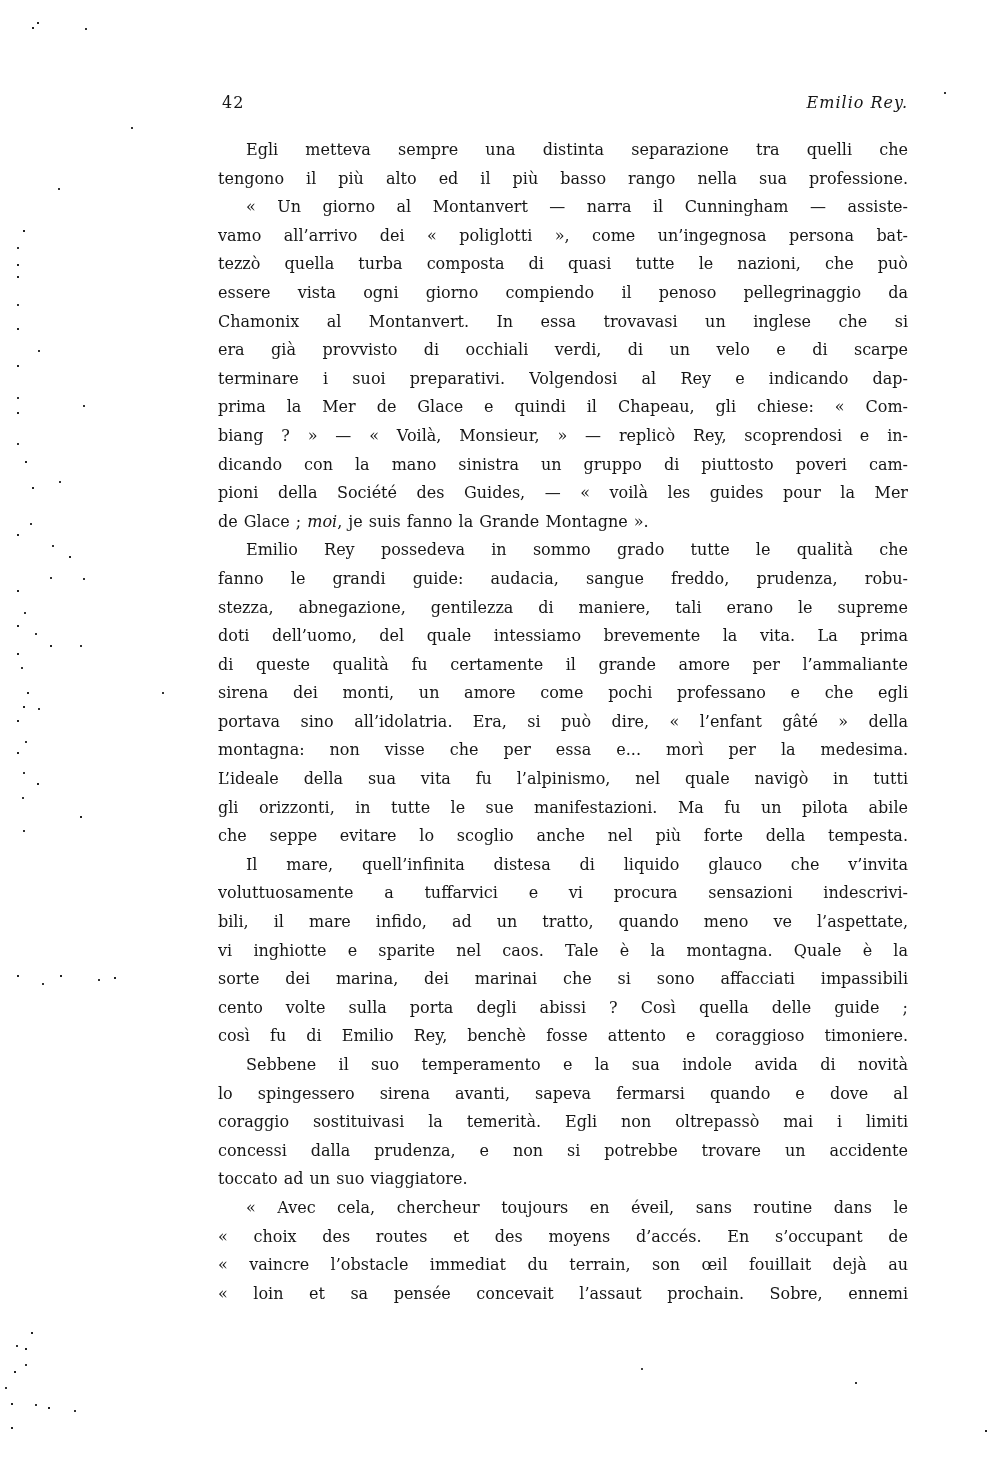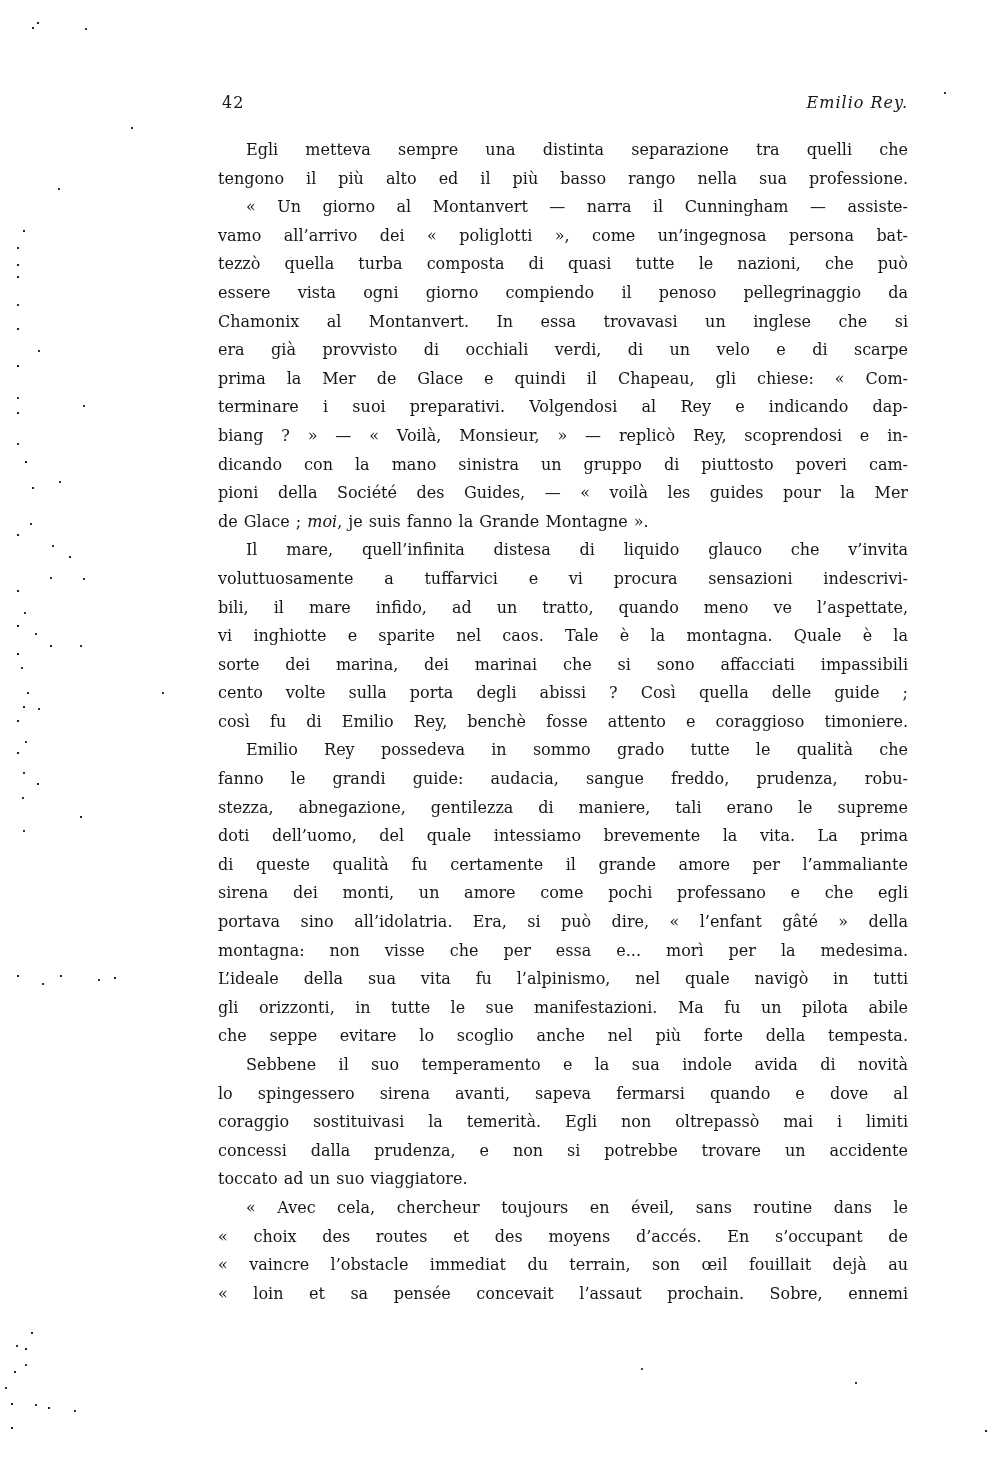--- a/index.html
+++ b/index.html
@@ -78,50 +78,50 @@
       <div class="line">tengono il più alto ed il più basso rango nella sua professione.</div>
     </div>
 
     <div class="para">
       <div class="line indent">« Un giorno al Montanvert — narra il Cunningham — assiste-</div>
       <div class="line">vamo all’arrivo dei « poliglotti », come un’ingegnosa persona bat-</div>
       <div class="line">tezzò quella turba composta di quasi tutte le nazioni, che può</div>
       <div class="line">essere vista ogni giorno compiendo il penoso pellegrinaggio da</div>
       <div class="line">Chamonix al Montanvert. In essa trovavasi un inglese che si</div>
       <div class="line">era già provvisto di occhiali verdi, di un velo e di scarpe</div>
+      <div class="line">terminare i suoi preparativi. Volgendosi al Rey e indicando dap-</div>
       <div class="line">prima la Mer de Glace e quindi il Chapeau, gli chiese: « Com-</div>
-      <div class="line">terminare i suoi preparativi. Volgendosi al Rey e indicando dap-</div>
       <div class="line">biang ? » — « Voilà, Monsieur, » — replicò Rey, scoprendosi e in-</div>
       <div class="line">dicando con la mano sinistra un gruppo di piuttosto poveri cam-</div>
       <div class="line">pioni della Société des Guides, — « voilà les guides pour la Mer</div>
       <div class="line short"><span>de Glace ; </span><span class="em">moi</span><span>, je suis fanno la Grande Montagne ».</span></div>
-    </div>
-
-    <div class="para">
-      <div class="line indent">Il mare, quell’infinita distesa di liquido glauco che v’invita</div>
-      <div class="line">voluttuosamente a tuffarvici e vi procura sensazioni indescrivi-</div>
-      <div class="line">bili, il mare infido, ad un tratto, quando meno ve l’aspettate,</div>
-      <div class="line">vi inghiotte e sparite nel caos. Tale è la montagna. Quale è la</div>
-      <div class="line">sorte dei marina, dei marinai che si sono affacciati impassibili</div>
-      <div class="line">cento volte sulla porta degli abissi ? Così quella delle guide ;</div>
-      <div class="line">così fu di Emilio Rey, benchè fosse attento e coraggioso timoniere.</div>
     </div>
 
     <div class="para">
       <div class="line indent">Emilio Rey possedeva in sommo grado tutte le qualità che</div>
       <div class="line">fanno le grandi guide: audacia, sangue freddo, prudenza, robu-</div>
       <div class="line">stezza, abnegazione, gentilezza di maniere, tali erano le supreme</div>
       <div class="line">doti dell’uomo, del quale intessiamo brevemente la vita. La prima</div>
       <div class="line">di queste qualità fu certamente il grande amore per l’ammaliante</div>
       <div class="line">sirena dei monti, un amore come pochi professano e che egli</div>
       <div class="line">portava sino all’idolatria. Era, si può dire, « l’enfant gâté » della</div>
       <div class="line">montagna: non visse che per essa e... morì per la medesima.</div>
       <div class="line">L’ideale della sua vita fu l’alpinismo, nel quale navigò in tutti</div>
       <div class="line">gli orizzonti, in tutte le sue manifestazioni. Ma fu un pilota abile</div>
       <div class="line">che seppe evitare lo scoglio anche nel più forte della tempesta.</div>
+    </div>
+
+    <div class="para">
+      <div class="line indent">Il mare, quell’infinita distesa di liquido glauco che v’invita</div>
+      <div class="line">voluttuosamente a tuffarvici e vi procura sensazioni indescrivi-</div>
+      <div class="line">bili, il mare infido, ad un tratto, quando meno ve l’aspettate,</div>
+      <div class="line">vi inghiotte e sparite nel caos. Tale è la montagna. Quale è la</div>
+      <div class="line">sorte dei marina, dei marinai che si sono affacciati impassibili</div>
+      <div class="line">cento volte sulla porta degli abissi ? Così quella delle guide ;</div>
+      <div class="line">così fu di Emilio Rey, benchè fosse attento e coraggioso timoniere.</div>
     </div>
 
     <div class="para">
       <div class="line indent">Sebbene il suo temperamento e la sua indole avida di novità</div>
       <div class="line">lo spingessero sirena avanti, sapeva fermarsi quando e dove al</div>
       <div class="line">coraggio sostituivasi la temerità. Egli non oltrepassò mai i limiti</div>
       <div class="line">concessi dalla prudenza, e non si potrebbe trovare un accidente</div>
       <div class="line short">toccato ad un suo viaggiatore.</div>
     </div>
 

